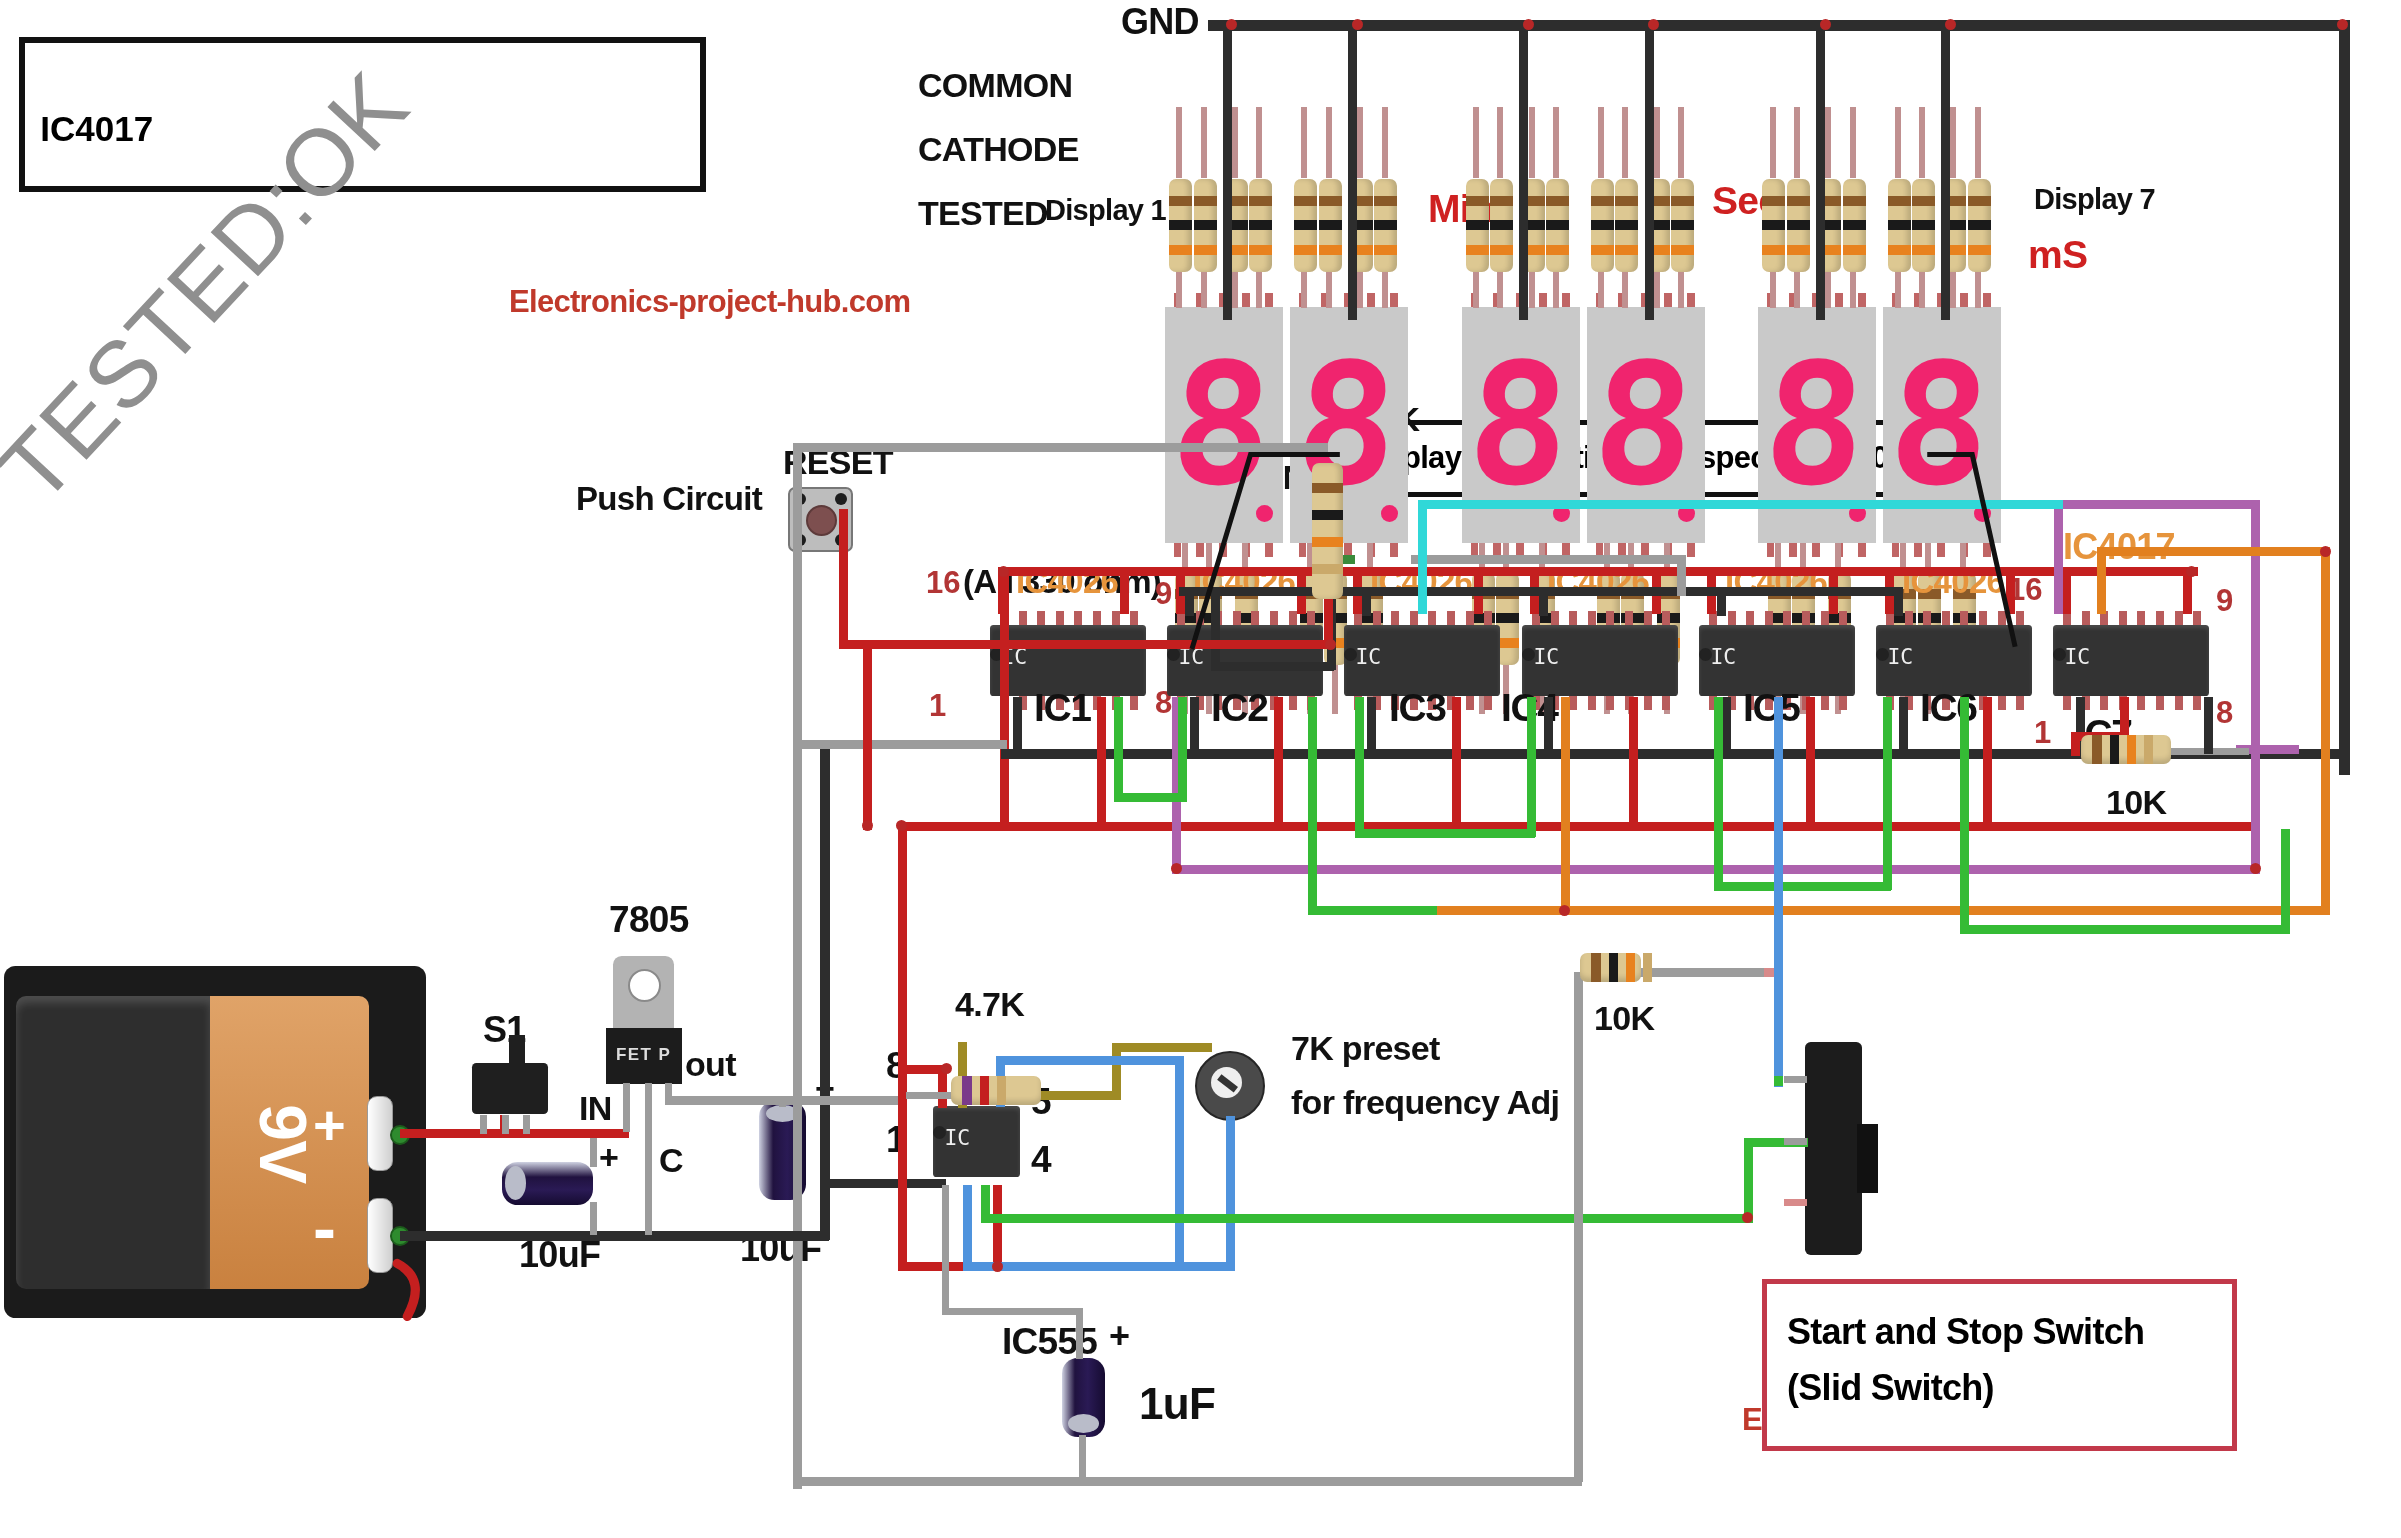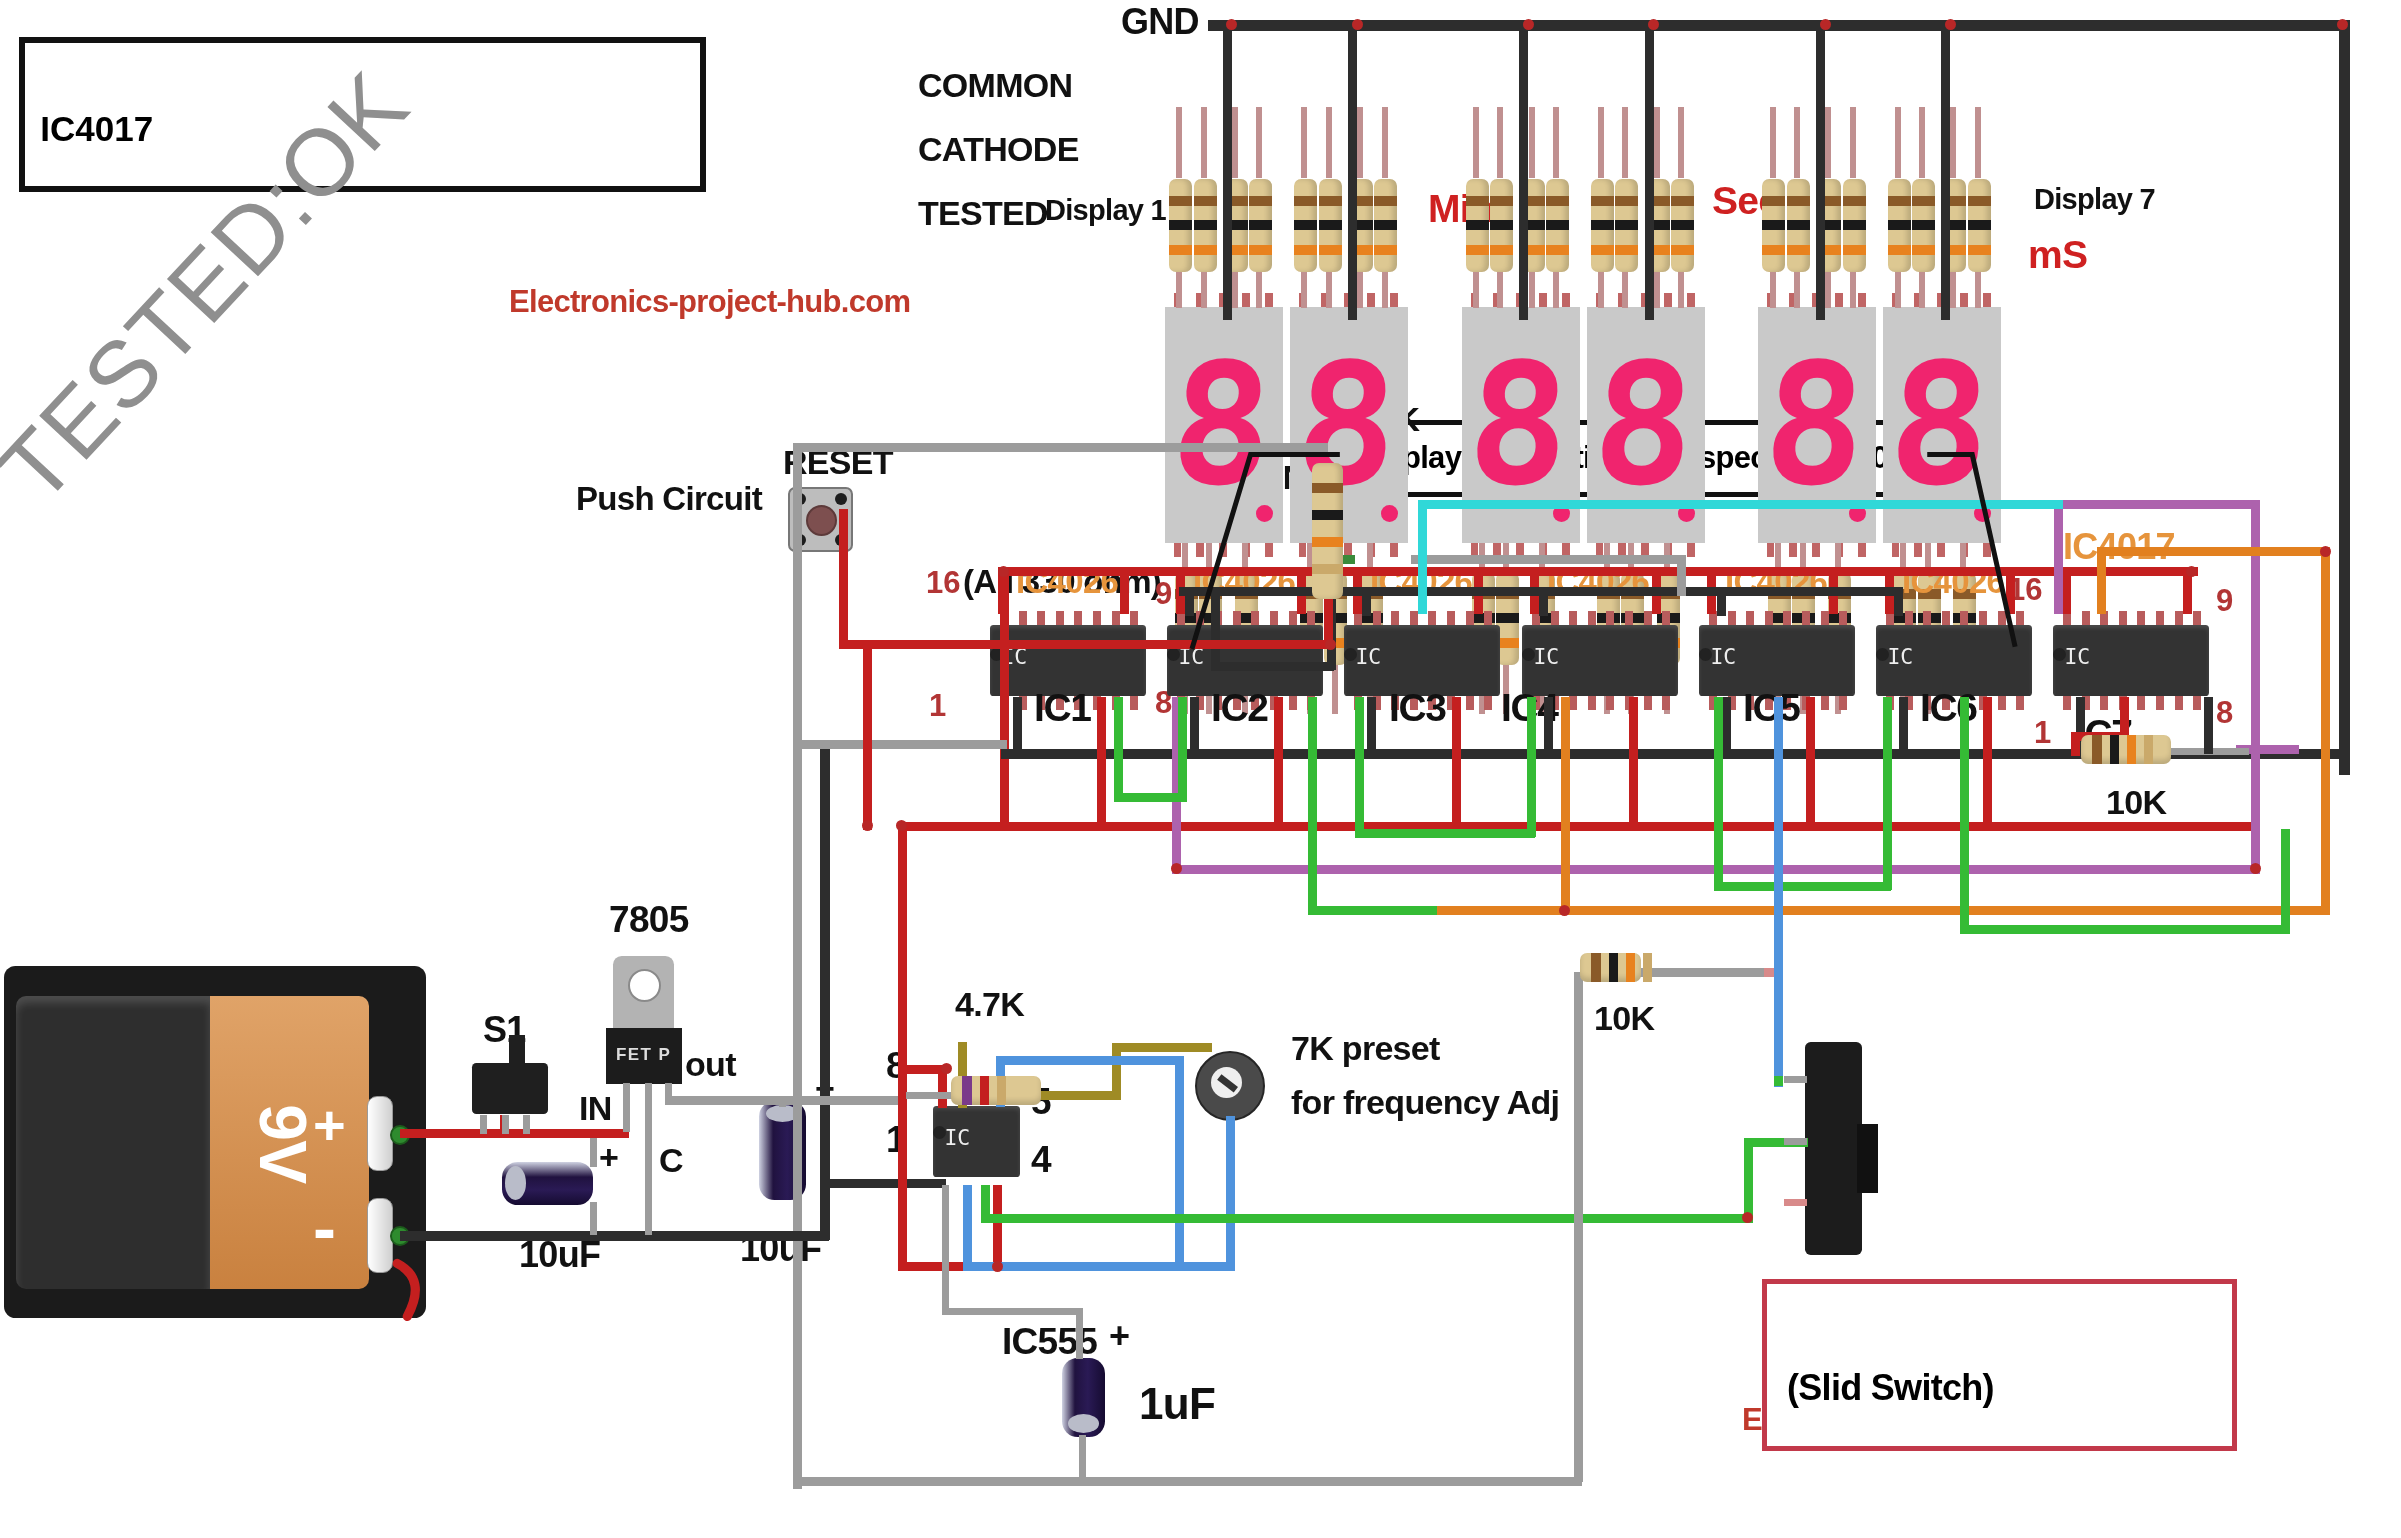--- a/index.html
+++ b/index.html
@@ -120,20 +120,21 @@
 <div class="lbl" style="left:579px;top:1089px;font-size:34px">IN</div>
 <div class="lbl" style="left:685px;top:1045px;font-size:34px">out</div>
 <div class="lbl" style="left:659px;top:1141px;font-size:34px">C</div>
 <div class="lbl" style="left:599px;top:1138px;font-size:34px">+</div>
 <div class="lbl" style="left:519px;top:1234px;font-size:36px">10uF</div>
 <div class="lbl" style="left:815px;top:1069px;font-size:34px">+</div>
 <div class="lbl" style="left:740px;top:1228px;font-size:36px">10uF</div>
 
 <div class="lbl" style="left:1594px;top:999px;font-size:34px">10K</div>
 <div class="ssbox">
+  <div style="top:27px">Start and Stop Switch</div>
   <div style="top:83px">(Slid Switch)</div>
 </div>
 
 <div class="abs" style="left:4.3px;top:966px;width:422px;height:352px;background:#1b1b1b;border-radius:11.4px"></div>
 <div class="abs" style="left:15.7px;top:996px;width:194px;height:293px;background:#2e2e2e;border-radius:10px 0 0 10px;box-shadow:inset 0 7.1px 8.6px rgba(255,255,255,.15)"></div>
 <div class="abs" style="left:210px;top:996px;width:159px;height:293px;background:linear-gradient(180deg,#e0a368,#c9813f);border-radius:0 10px 10px 0"></div>
 <div class="lbl" style="left:243px;top:1106px;font-size:66px;color:#fff;transform:rotate(90deg)">9V</div>
 <div class="lbl" style="left:313px;top:1092px;font-size:56px;color:#fff">+</div>
 <div class="lbl" style="left:313px;top:1189px;font-size:69px;color:#fff">-</div>
 <div class="term" style="left:367px;top:1096px"></div>

